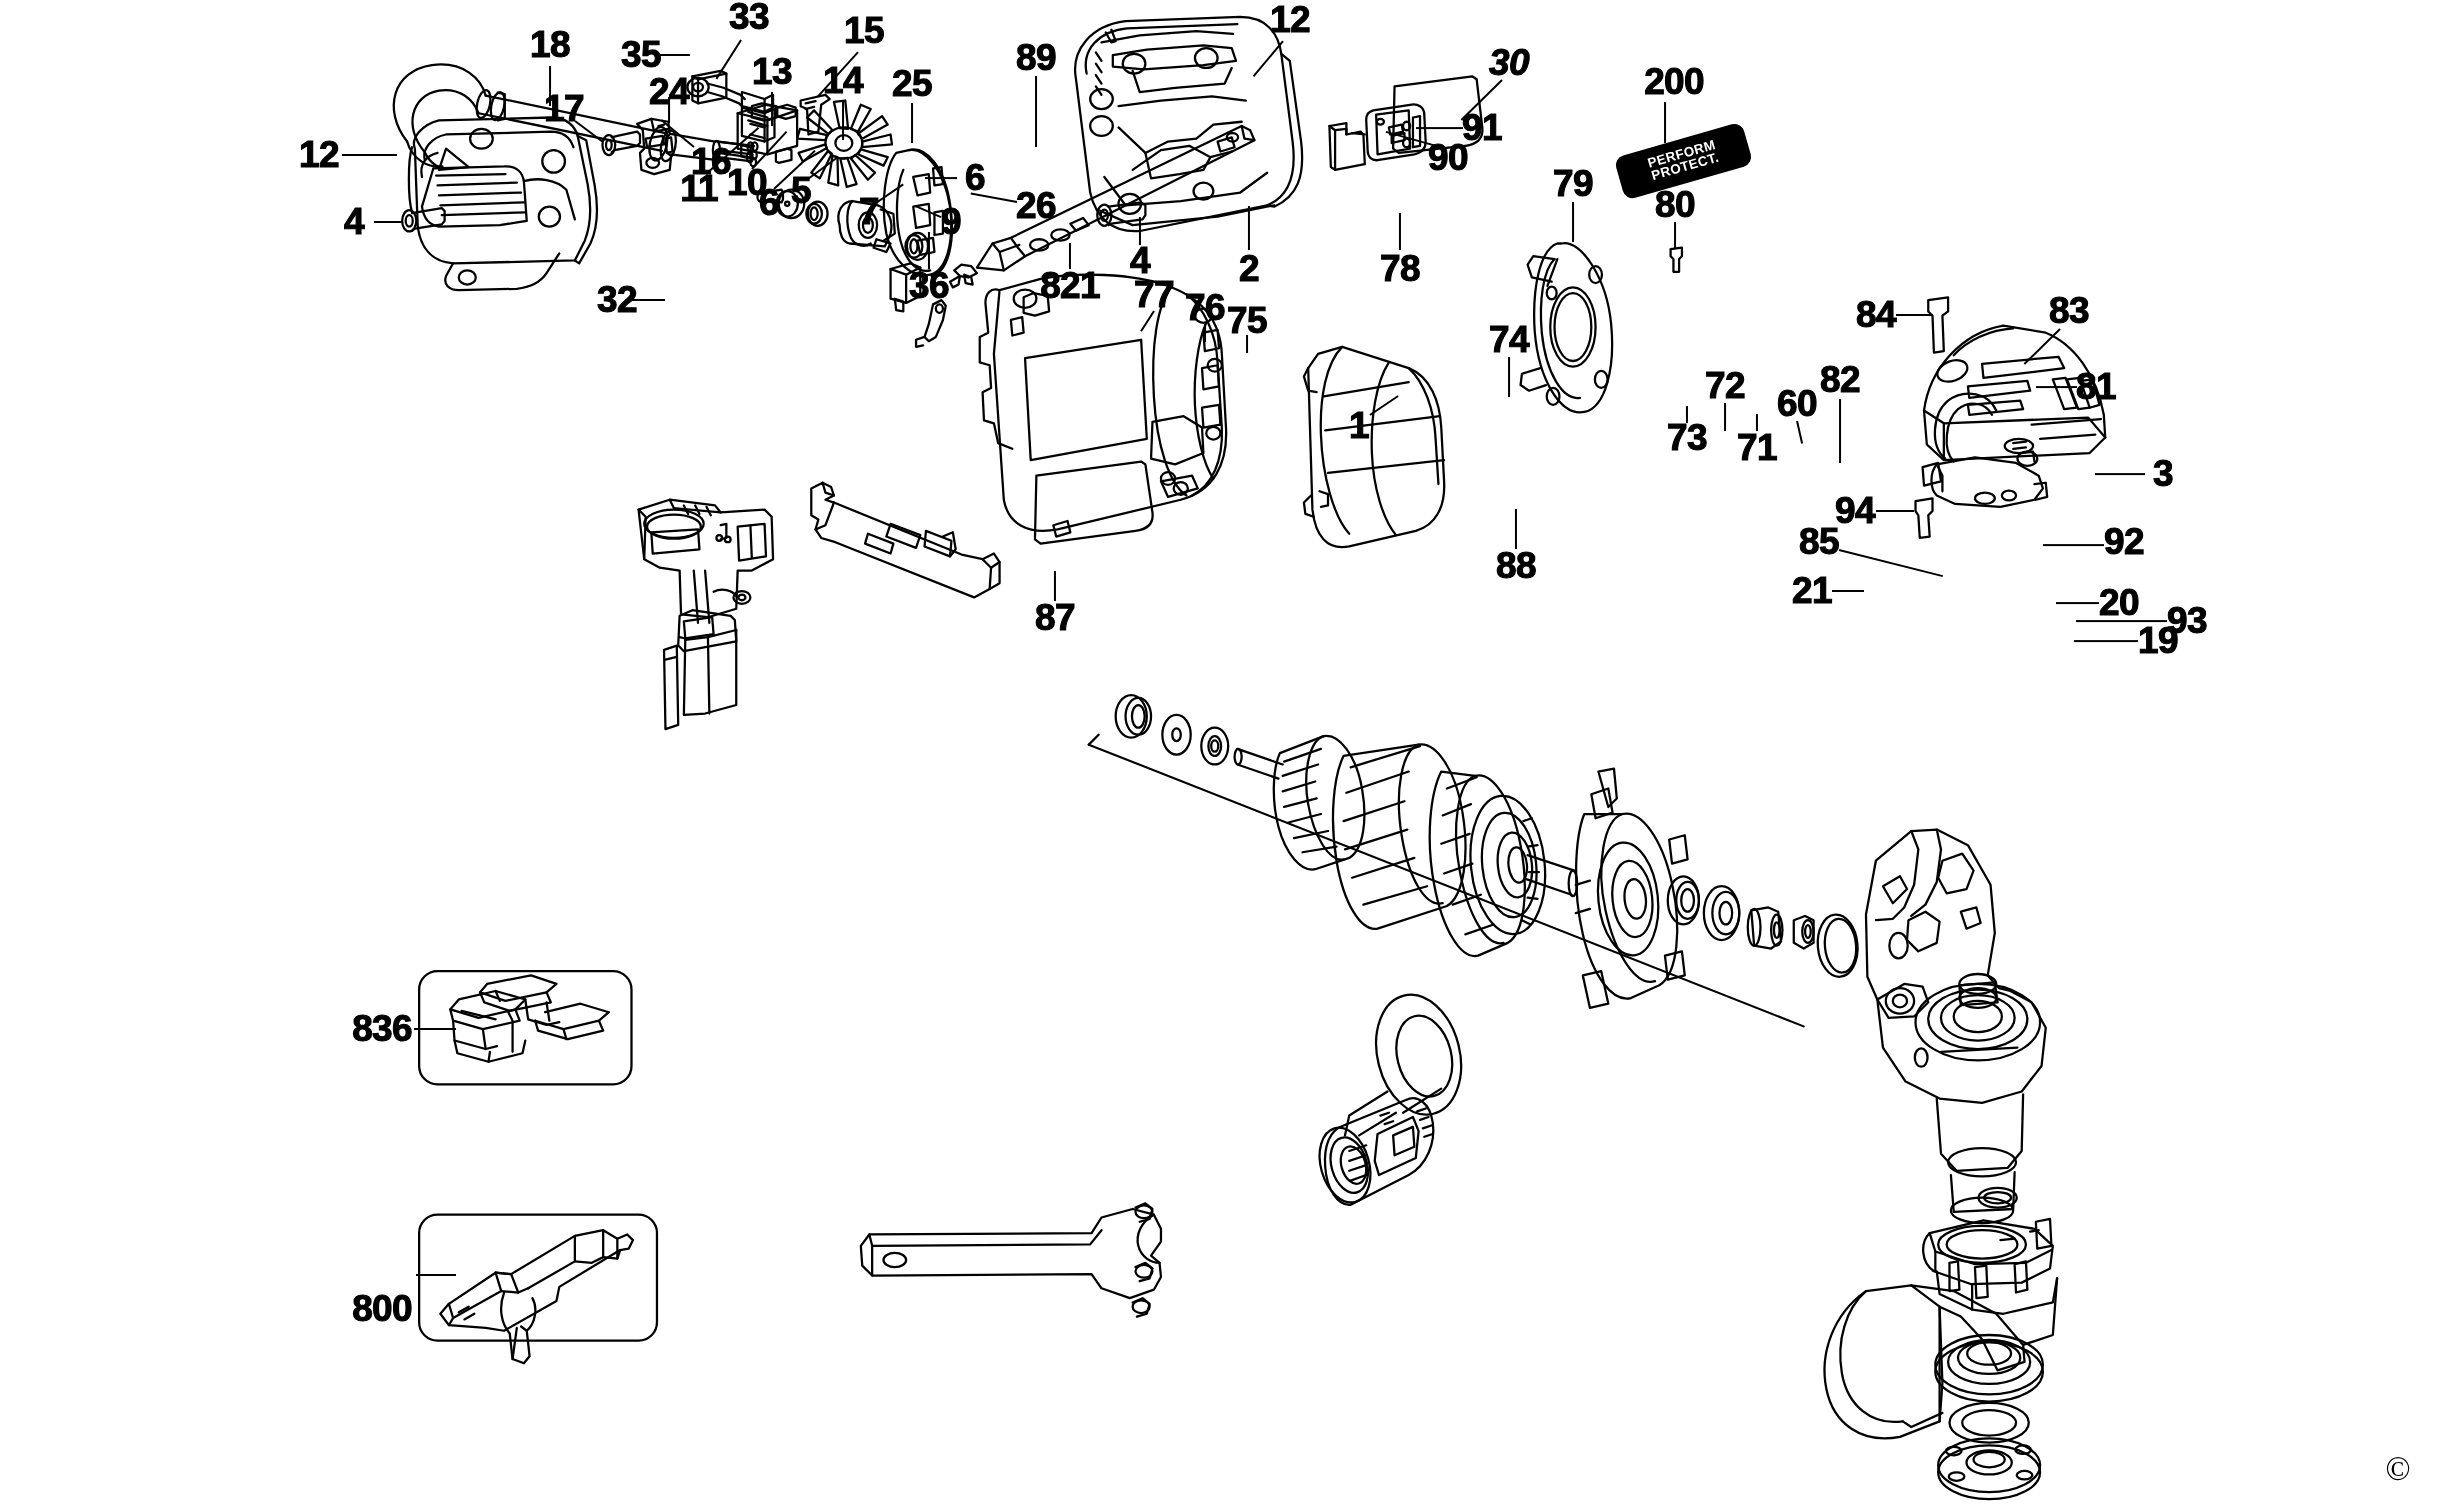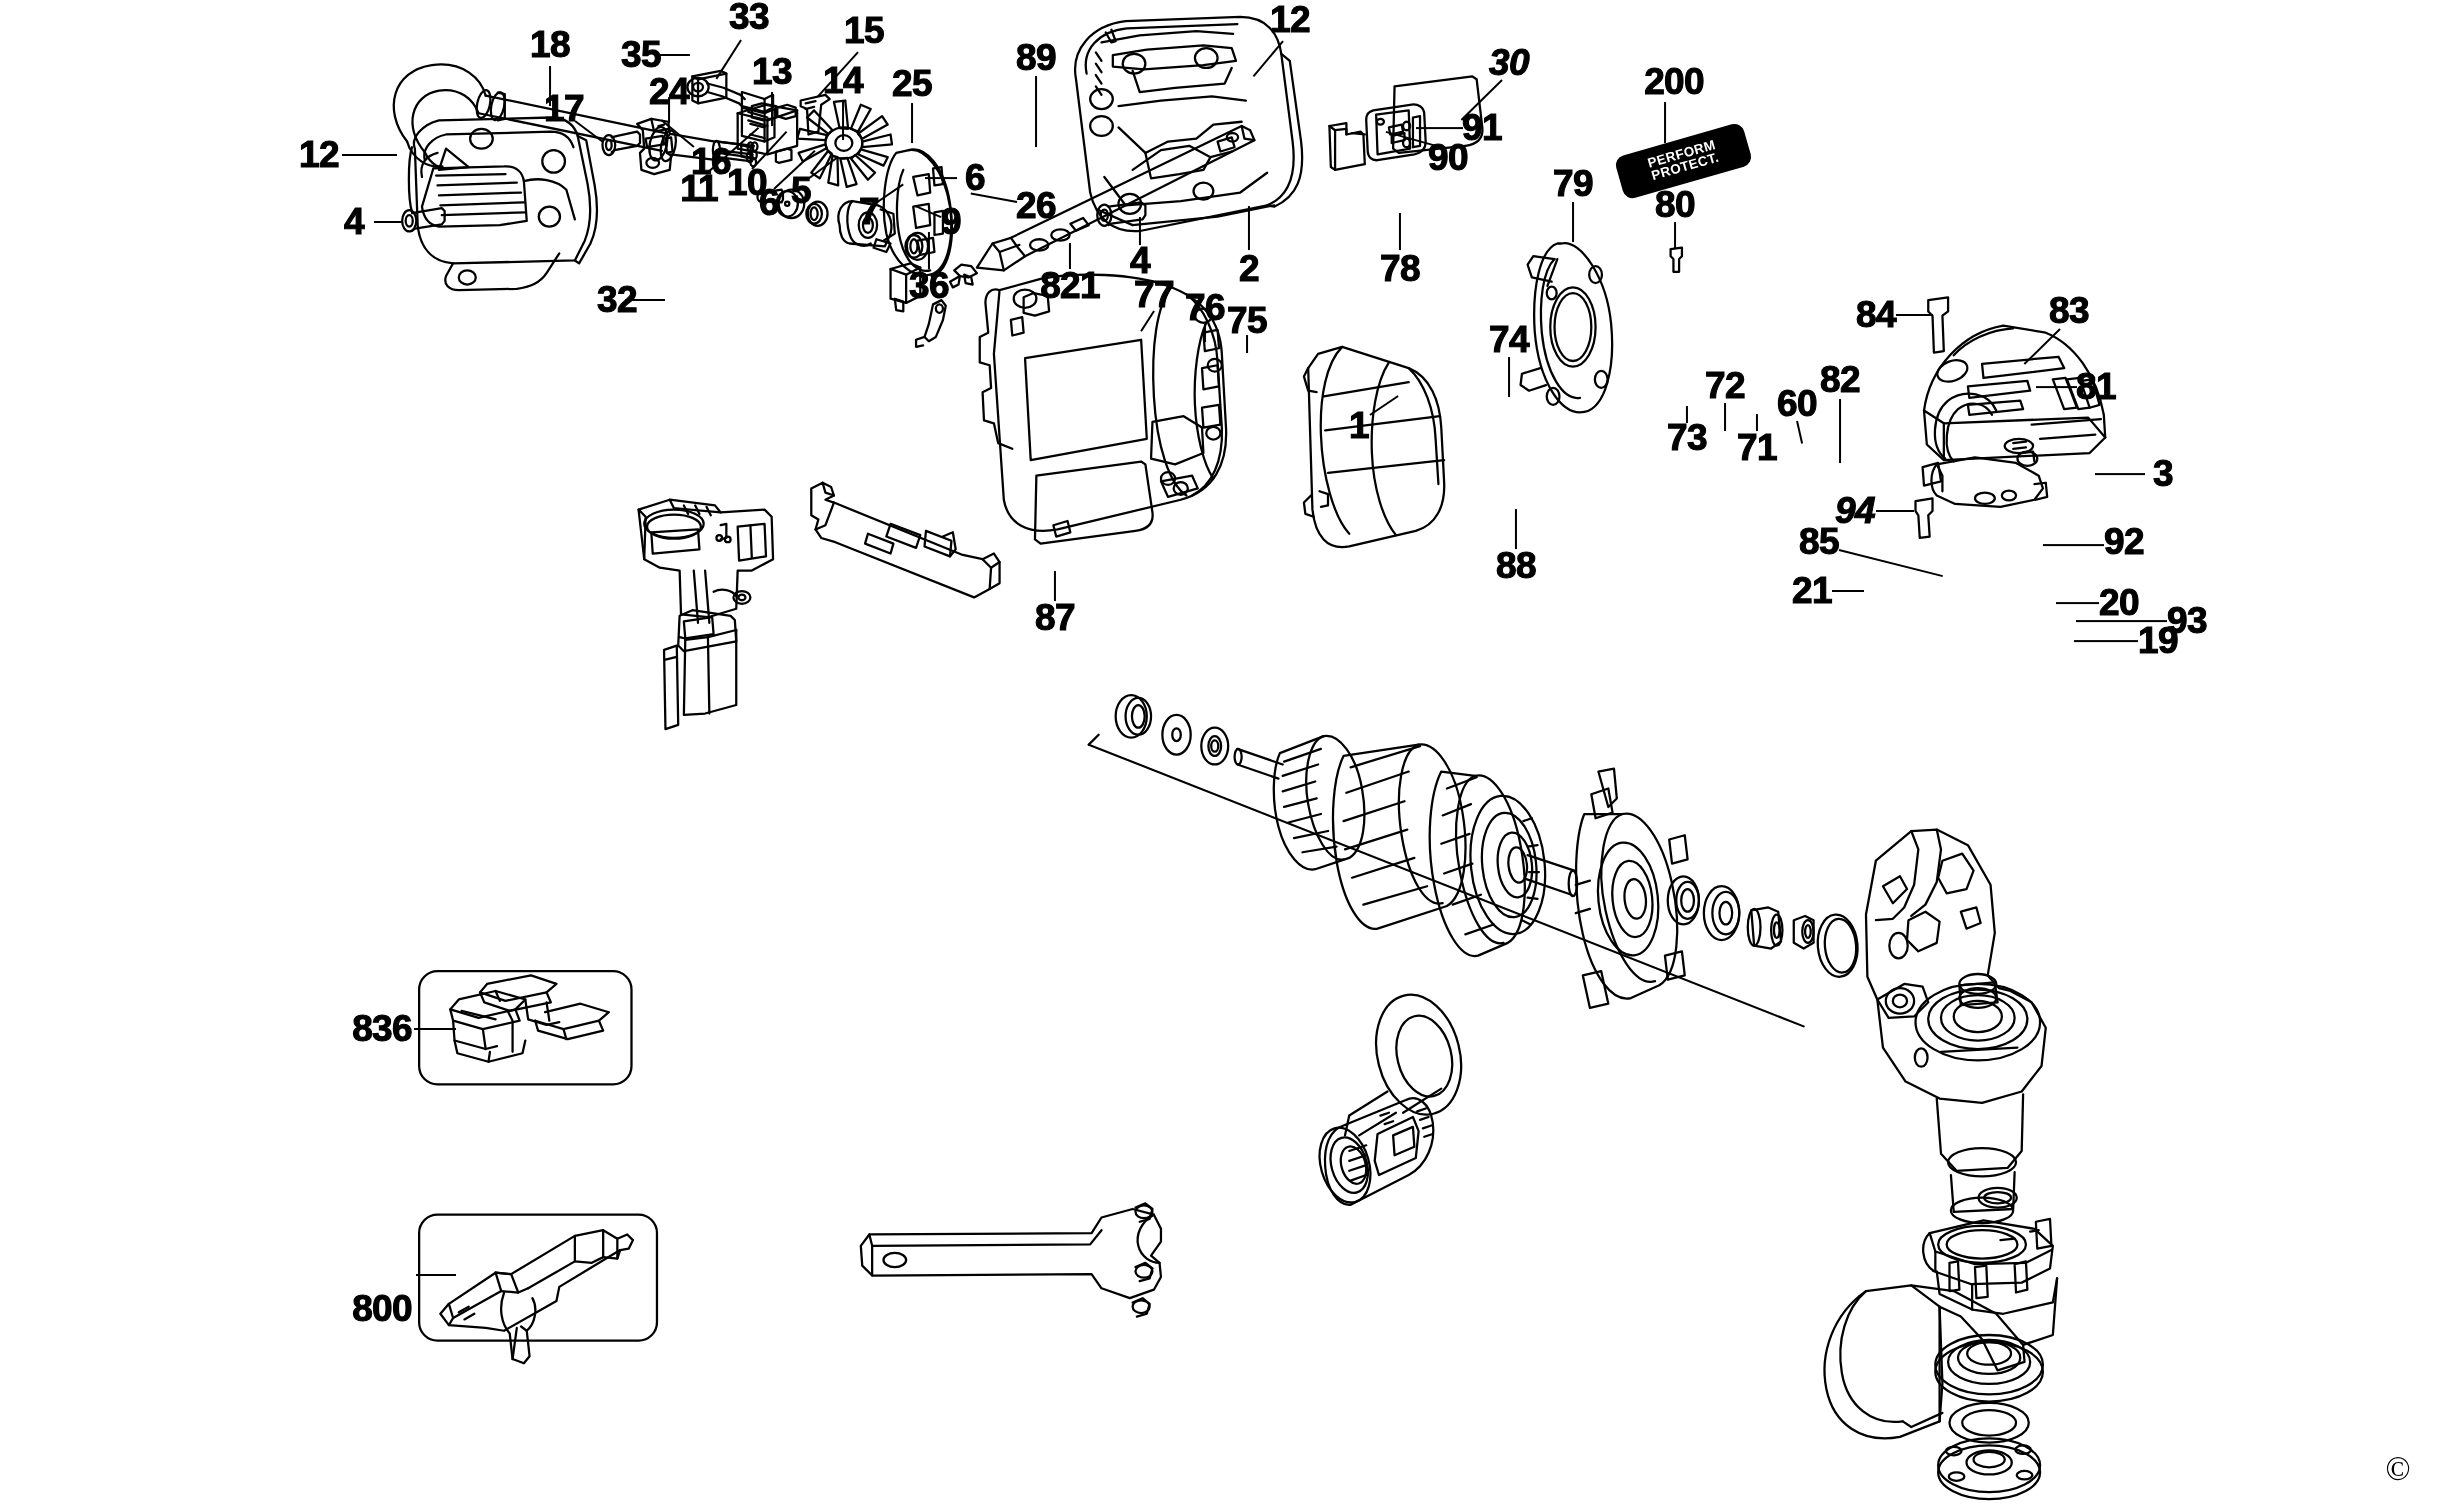--- a/index.html
+++ b/index.html
@@ -793,21 +793,21 @@
       <div class="callout" style="left: 1359px; top: 425px;">1</div>
       <div class="leader" style="left: 1687px; top: 422px; width: 17px; transform: rotate(-90deg);"></div>
       <div class="callout" style="left: 1687px; top: 437px;">73</div>
       <div class="leader" style="left: 1757px; top: 430px; width: 17px; transform: rotate(-90deg);"></div>
       <div class="callout" style="left: 1757px; top: 447px;">71</div>
       <div class="leader" style="left: 414px; top: 1028px; width: 42px; transform: rotate(0deg);"></div>
       <div class="callout" style="left: 382px; top: 1028px;">836</div>
       <div class="leader" style="left: 2145px; top: 473px; width: 50px; transform: rotate(180deg);"></div>
       <div class="callout" style="left: 2163px; top: 473px;">3</div>
       <div class="leader" style="left: 1876px; top: 510px; width: 38px; transform: rotate(0deg);"></div>
-      <div class="callout" style="left: 1855px; top: 510px; font-style: italic;">94</div>
+      <div class="callout" style="left: 1855px; top: 510px;">94</div>
       <div class="leader" style="left: 1839px; top: 549px; width: 107px; transform: rotate(14.1279deg);"></div>
       <div class="callout" style="left: 1819px; top: 541px;">85</div>
       <div class="leader" style="left: 2104px; top: 544px; width: 61px; transform: rotate(180deg);"></div>
       <div class="callout" style="left: 2124px; top: 541px;">92</div>
       <div class="leader" style="left: 416px; top: 1274px; width: 40px; transform: rotate(0deg);"></div>
       <div class="callout" style="left: 382px; top: 1274px; margin-top: 34px;">800</div>
       <div class="leader" style="left: 1832px; top: 590px; width: 32px; transform: rotate(0deg);"></div>
       <div class="callout" style="left: 1812px; top: 590px;">21</div>
       <div class="leader" style="left: 2099px; top: 602px; width: 43px; transform: rotate(180deg);"></div>
       <div class="callout" style="left: 2119px; top: 602px;">20</div>

